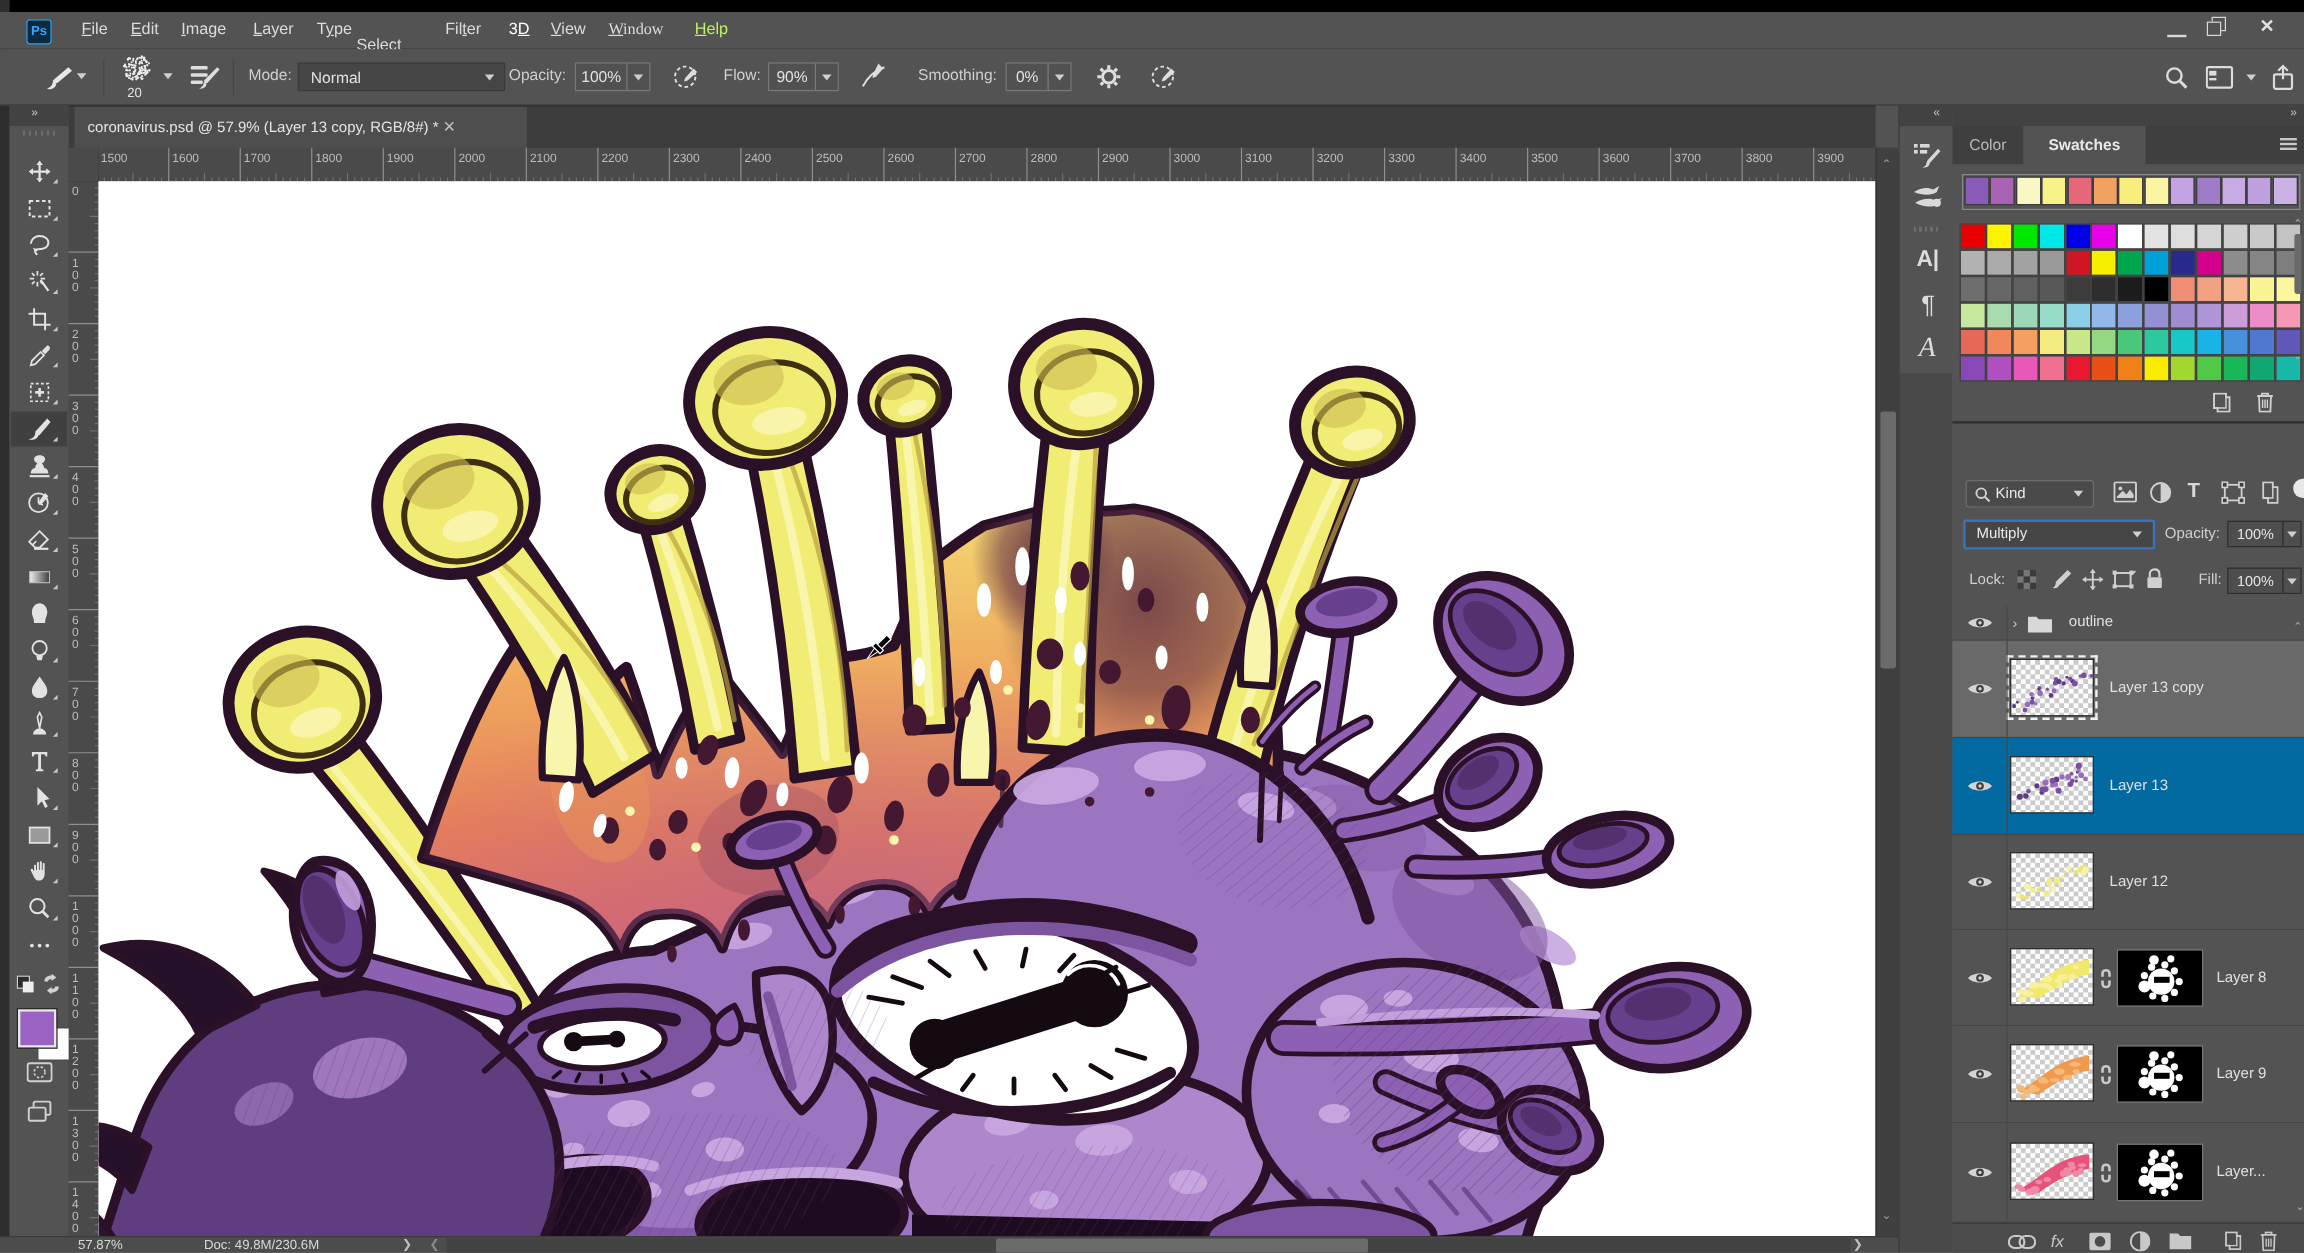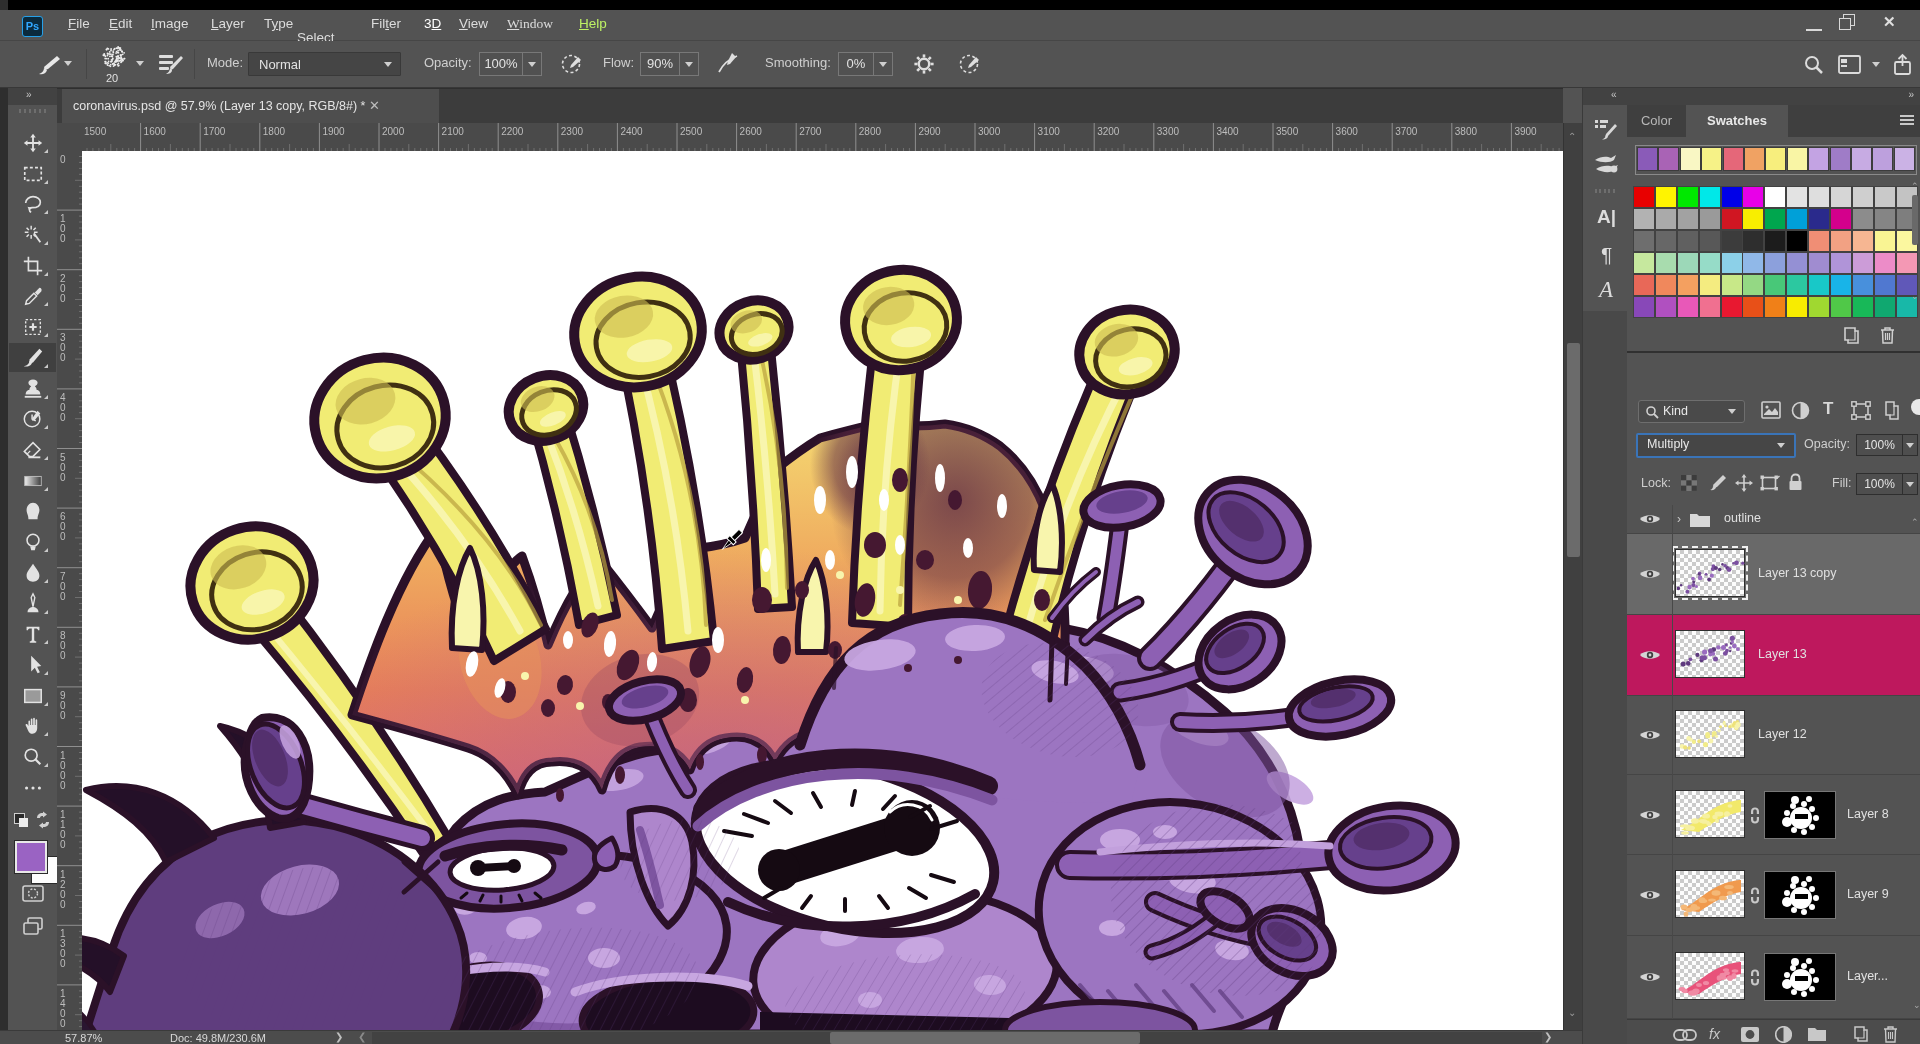--- a/index.html
+++ b/index.html
@@ -152,21 +152,21 @@
 <div class="abs" style="left:136px;top:20px;border-left:4px solid transparent;border-right:4px solid transparent;border-top:5px solid #cfcfcf;"></div>
 <svg class="abs" style="left:158px;top:12px;" width="26" height="24" viewBox="0 0 26 24">
       <rect x="1" y="2" width="14" height="3" rx="1" fill="#dedede"></rect>
       <rect x="1" y="8" width="14" height="3" rx="1" fill="#dedede"></rect>
       <rect x="1" y="14" width="10" height="3" rx="1" fill="#dedede"></rect>
       <path d="M23 3 L25 5 L15 16 L13 17 L12 14 Z" fill="#dedede"></path>
       <path d="M12 15 C12 18 10 20 8 21 C11 21 14 20 14 17 Z" fill="#dedede"></path>
     </svg>
 <div class="abs" style="left:194px;top:8px;width:1px;height:30px;background:#464646;"></div>
 <div class="abs txt" style="left:207px;top:14px;color:#cfcfcf;">Mode:</div>
-<div class="abs" style="left:248px;top:11px;width:153px;height:24px;background:#454545;border:1px solid #393939;border-radius:1px;color:#e2e2e2;font-size:13px;line-height:23px;padding-left:10px;box-sizing:border-box;">Normal<span class="abs" style="right:8px;top:9px;border-left:4px solid transparent;border-right:4px solid transparent;border-top:5px solid #cfcfcf;"></span></div>
+<div class="abs" style="left:248px;top:11px;width:173px;height:24px;background:#454545;border:1px solid #393939;border-radius:1px;color:#e2e2e2;font-size:13px;line-height:23px;padding-left:10px;box-sizing:border-box;">Normal<span class="abs" style="right:8px;top:9px;border-left:4px solid transparent;border-right:4px solid transparent;border-top:5px solid #cfcfcf;"></span></div>
 <div class="abs txt" style="left:424px;top:14px;color:#cfcfcf;">Opacity:</div>
 <div class="abs" style="left:479px;top:11px;width:44px;height:24px;background:#515151;border:1px solid #787878;color:#e2e2e2;font-size:13px;line-height:22px;text-align:center;box-sizing:border-box;">100%</div>
     <div class="abs" style="left:522px;top:11px;width:20px;height:24px;background:#515151;border:1px solid #787878;box-sizing:border-box;">
       <span class="abs" style="left:5px;top:9px;border-left:4px solid transparent;border-right:4px solid transparent;border-top:5px solid #cfcfcf;"></span>
     </div>
 <svg class="abs" style="left:560px;top:12px;" width="24" height="23" viewBox="0 0 24 23">
       <circle cx="11" cy="11" r="8.5" fill="none" stroke="#dedede" stroke-width="1.6" stroke-dasharray="3 2.4"></circle>
       <path d="M18 4 L21 7 L13 14 L10 15 L11 12 Z" fill="#dedede"></path>
     </svg>
 <div class="abs txt" style="left:603px;top:14px;color:#cfcfcf;">Flow:</div>
@@ -1436,21 +1436,21 @@
             <circle cx="59.5" cy="11.8" r="2.4" fill="#7b4fa0"></circle>
             <circle cx="38.9" cy="17.0" r="2.1" fill="#5e3a7e"></circle>
             <circle cx="19.5" cy="35.5" r="1.5" fill="#9a6cc0"></circle>
             <circle cx="56.6" cy="12.3" r="1.3" fill="#7b4fa0"></circle>
           </svg>
         </div>
 </div>
 <div class="abs" style="left:45px;top:12px;width:76px;height:54px;border:2px dashed #f0f0f0;box-sizing:border-box;"></div>
 <div class="abs" style="left:131px;top:32px;color:#e0e0e0;font-size:12.5px;">Layer 13 copy</div>
 </div>
-<div class="abs" style="left:0;top:527px;width:293px;height:81px;background:#be185d;border-bottom:1px solid #454545;box-sizing:border-box;">
+<div class="abs" style="left:0;top:527px;width:293px;height:81px;background:#0369a1;border-bottom:1px solid #454545;box-sizing:border-box;">
 <div class="abs" style="left:12px;top:33px;">
         <svg width="22" height="14" viewBox="0 0 22 14">
           <path d="M1 7 C5 2 17 2 21 7 C17 12 5 12 1 7 Z" fill="#d4d4d4"></path>
           <circle cx="11" cy="7" r="3.2" fill="#3f3f3f"></circle>
           <circle cx="11" cy="7" r="1.4" fill="#d4d4d4"></circle>
         </svg>
       </div>
 <div class="abs" style="left:48px;top:15px;width:70px;height:48px;background:repeating-conic-gradient(#cbcbcb 0% 25%, #fdfdfd 0% 50%) 0 0/8px 8px;border:1px solid #2e2e2e;box-sizing:border-box;">
 <div class="abs" style="left:1px;top:1px;">
           <svg width="68" height="46" viewBox="0 0 68 46">

